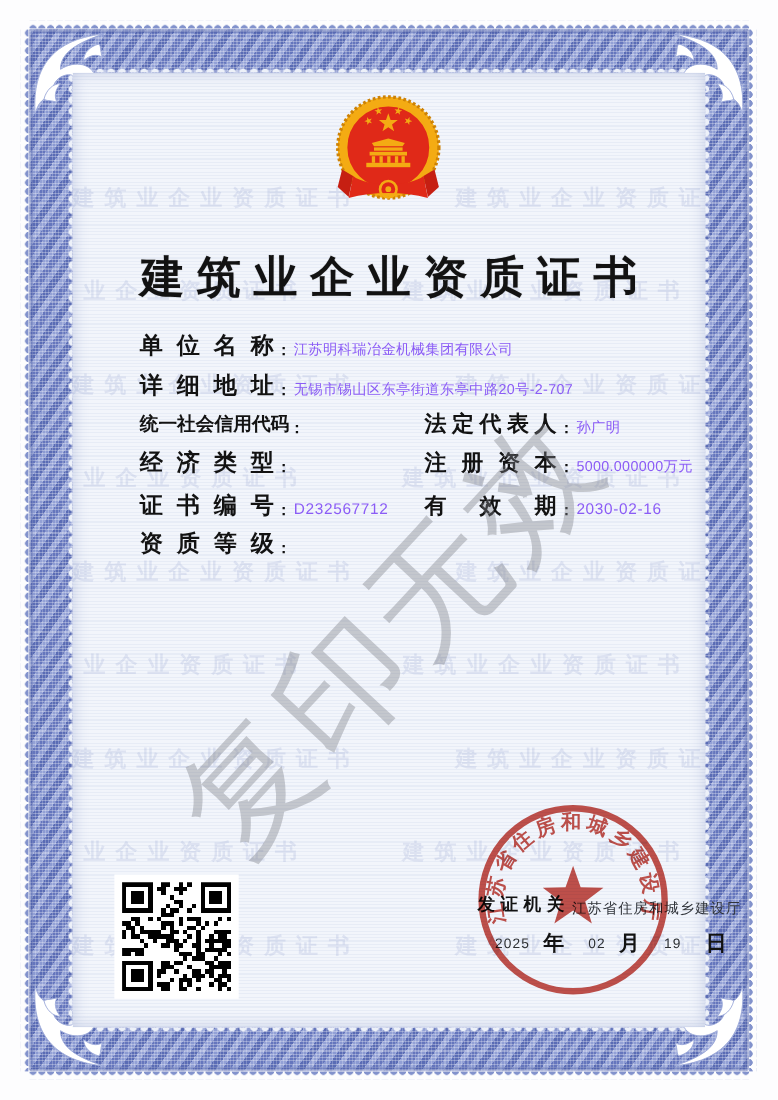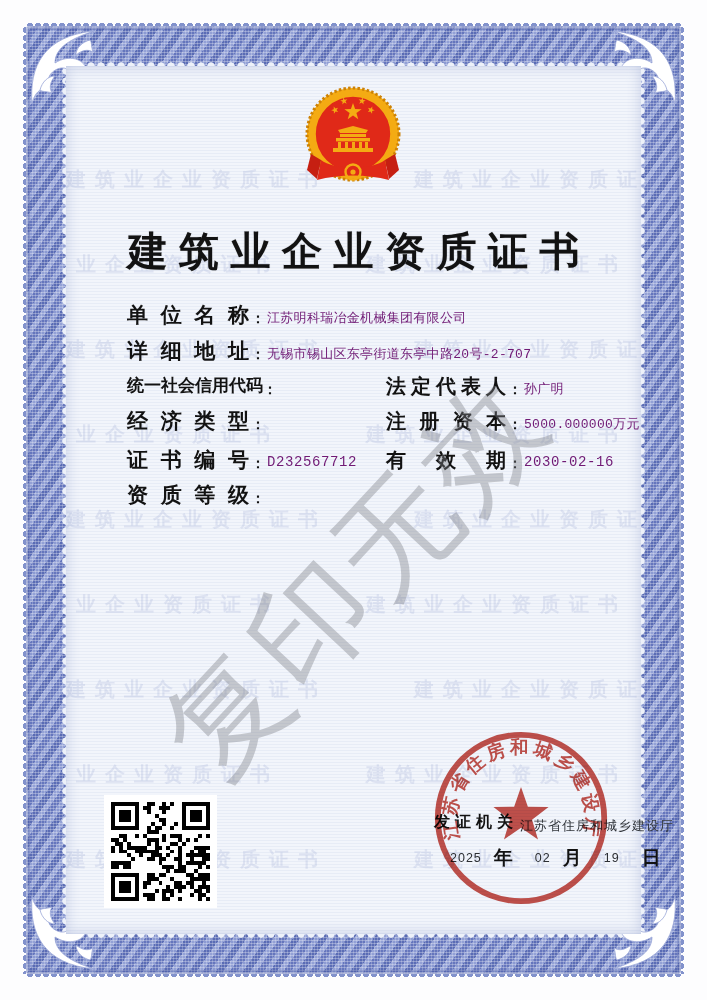--- a/index.html
+++ b/index.html
@@ -72,21 +72,21 @@
   .row{position:absolute;left:127px;right:60px;display:flex;align-items:flex-start;}
   .r1{top:303px;} .r2{top:339px;} .r3{top:374px;} .r4{top:409px;} .r5{top:448px;} .r6{top:483px;}
   .pair{display:flex;align-items:flex-start;}
   .pair-right{position:absolute;left:259px;top:0;}
   .flabel{display:flex;justify-content:space-between;font-weight:bold;color:#121212;
     font-size:21px;line-height:1.15;}
   .w4{width:122px;}
   .w8{width:134px;font-size:17px;line-height:1.45;}
   .w5{width:120px;font-size:20px;line-height:1.2;}
   .colon{font-weight:bold;font-size:14px;padding-top:7px;margin:0 2px;color:#121212;}
-  .fvalue{font-size:13px;color:#701a75;padding-top:6px;letter-spacing:.3px;font-family:Liberation Mono, monospace;}
+  .fvalue{font-size:13px;color:#8b5cf6;padding-top:6px;letter-spacing:.3px;}
   .fvalue.code{font-size:14px;letter-spacing:.6px;}
   .fvalue.wrap{width:132px;font-size:12px;line-height:1.45;padding-top:5px;}
 
   
   .watermark{position:absolute;left:110px;top:495px;width:490px;height:170px;
     display:flex;justify-content:space-between;align-items:center;
     transform:rotate(-47deg);pointer-events:none;
     font-family:"DejaVu Serif","Liberation Serif",serif;
     font-size:118px;color:rgba(128,130,137,.40);font-weight:400;}
 

